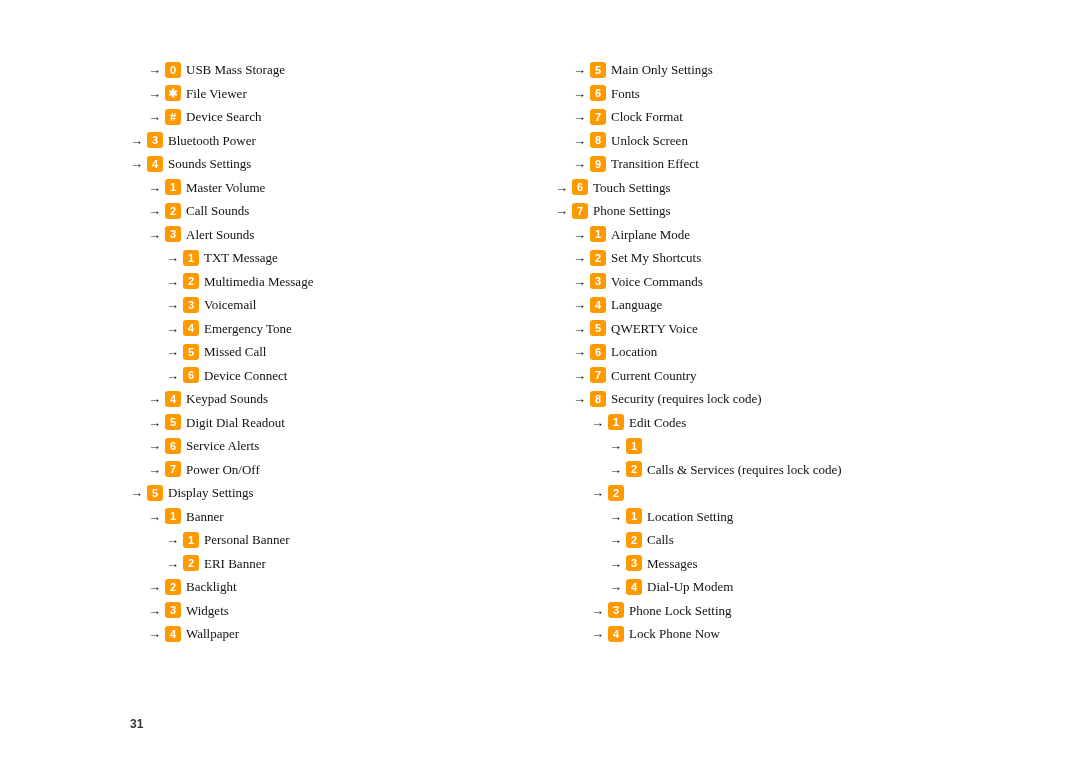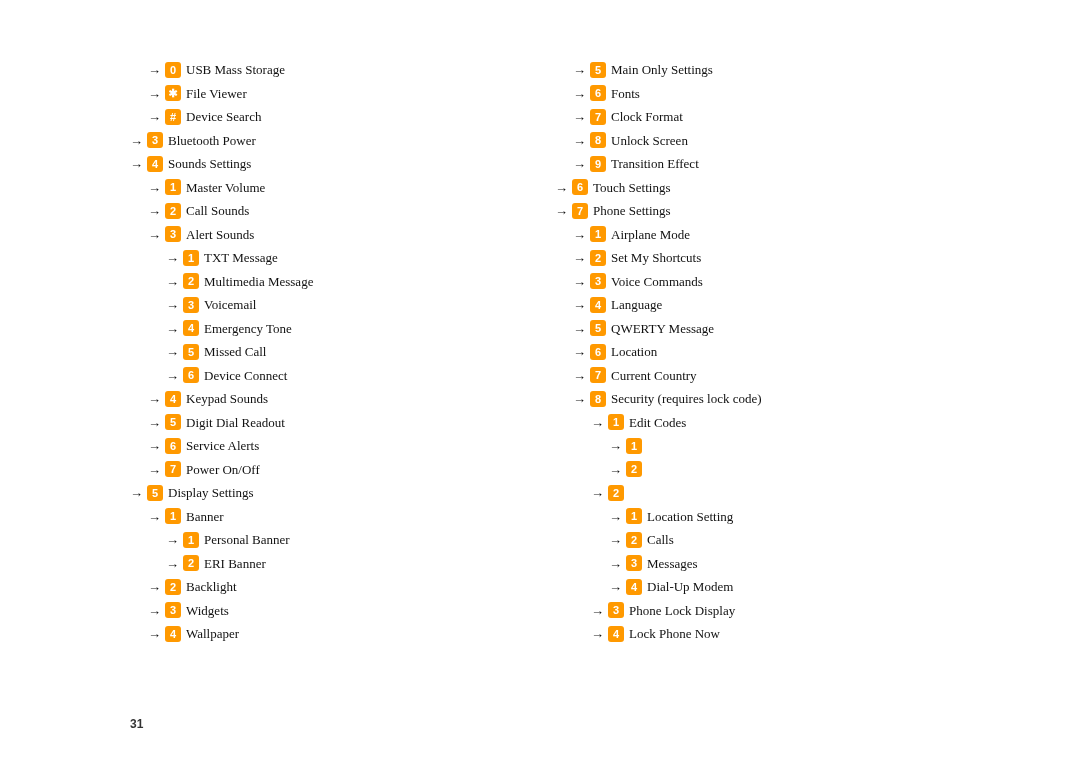--- a/index.html
+++ b/index.html
@@ -252,21 +252,21 @@
           <span class="label">Voice Commands</span>
         </div>
         <div class="item indent-1">
           <span class="arrow">→</span>
           <span class="badge">4</span>
           <span class="label">Language</span>
         </div>
         <div class="item indent-1">
           <span class="arrow">→</span>
           <span class="badge">5</span>
-          <span class="label">QWERTY Message</span>
+          <span class="label">QWERTY Voice</span>
         </div>
         <div class="item indent-1">
           <span class="arrow">→</span>
           <span class="badge">6</span>
           <span class="label">Location</span>
         </div>
         <div class="item indent-1">
           <span class="arrow">→</span>
           <span class="badge">7</span>
           <span class="label">Current Country</span>
@@ -281,20 +281,21 @@
           <span class="badge">1</span>
           <span class="label">Edit Codes</span>
         </div>
         <div class="item indent-3">
           <span class="arrow">→</span>
           <span class="badge">1</span>
         </div>
         <div class="item indent-3">
           <span class="arrow">→</span>
           <span class="badge">2</span>
+          <span class="label">Calls &amp; Services (requires lock code)</span>
         </div>
         <div class="item indent-2">
           <span class="arrow">→</span>
           <span class="badge">2</span>
         </div>
         <div class="item indent-3">
           <span class="arrow">→</span>
           <span class="badge">1</span>
           <span class="label">Location Setting</span>
         </div>
@@ -309,21 +310,21 @@
           <span class="label">Messages</span>
         </div>
         <div class="item indent-3">
           <span class="arrow">→</span>
           <span class="badge">4</span>
           <span class="label">Dial-Up Modem</span>
         </div>
         <div class="item indent-2">
           <span class="arrow">→</span>
           <span class="badge">3</span>
-          <span class="label">Phone Lock Display</span>
+          <span class="label">Phone Lock Setting</span>
         </div>
         <div class="item indent-2">
           <span class="arrow">→</span>
           <span class="badge">4</span>
           <span class="label">Lock Phone Now</span>
         </div>
       </div>
   </div>
   <div class="page-number">31</div>
 </div>

